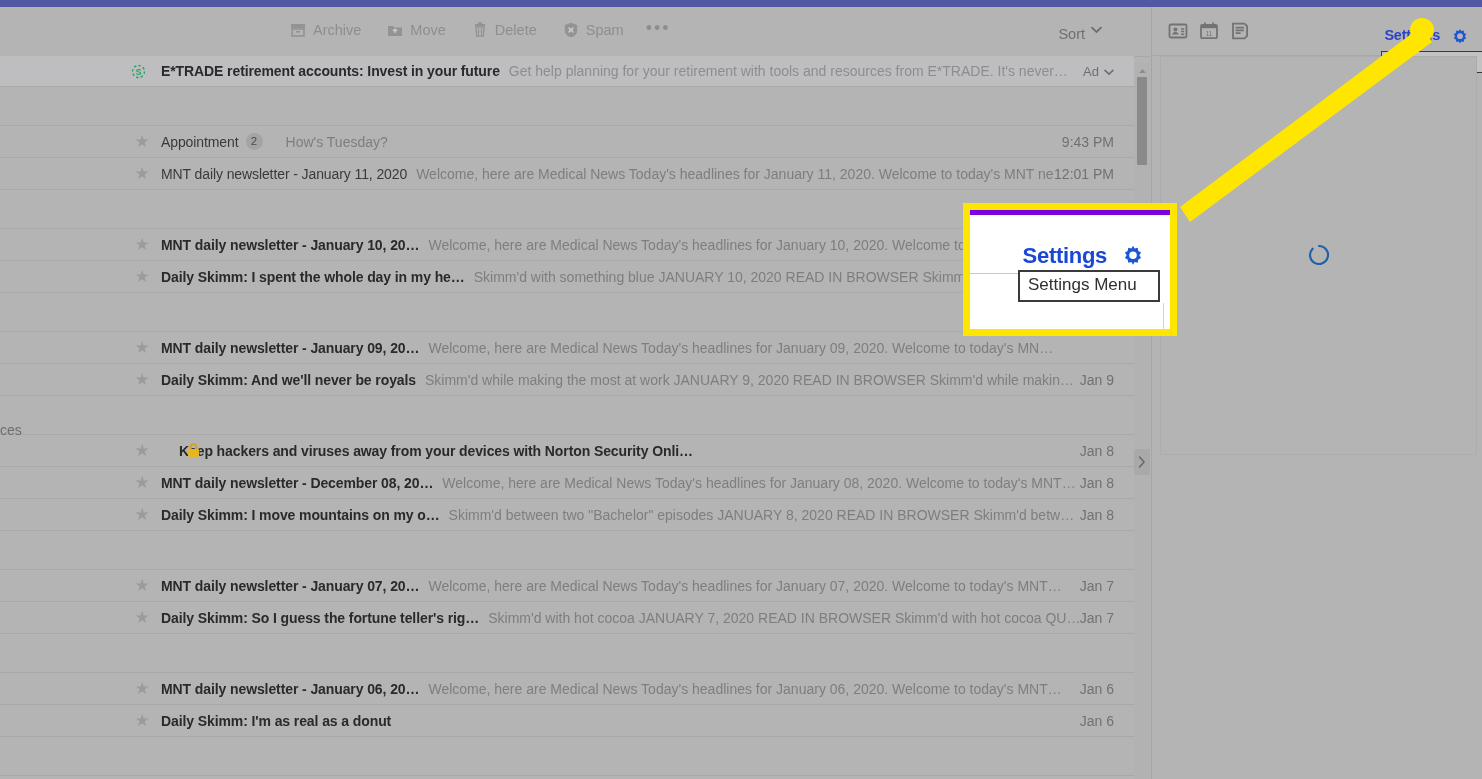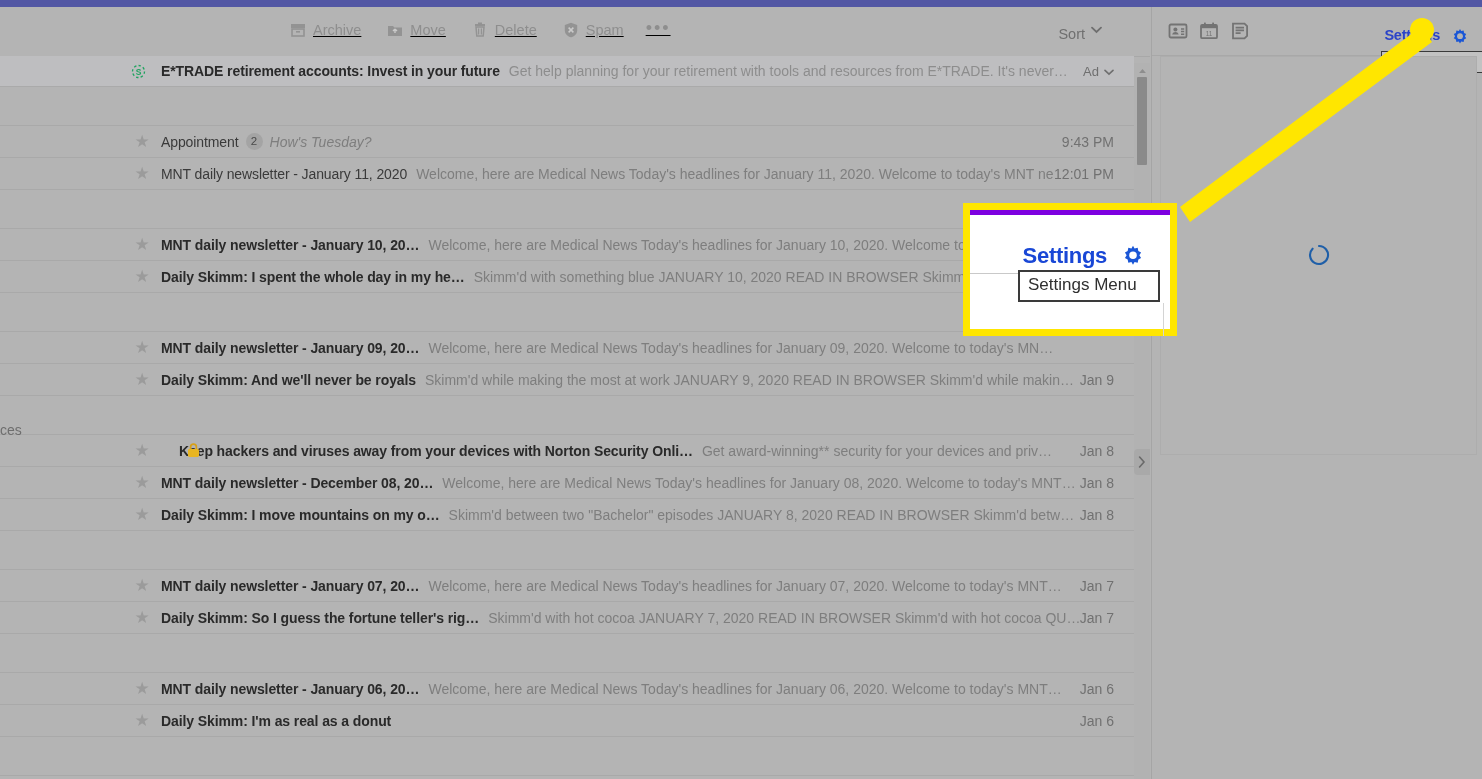--- a/index.html
+++ b/index.html
@@ -22,21 +22,21 @@
     position:absolute;left:0;top:7px;width:1150px;height:772px;
     background:#b4b4b4;
   }
   #mail-toolbar{
     position:absolute;left:0;top:0;width:1150px;height:49px;
     border-bottom:1px solid #a8a8a8;
     background:#b4b4b4;
   }
   .tb-actions{
     position:absolute;left:286px;top:12px;
-    display:flex;align-items:flex-start;gap:18px;text-decoration:underline;
+    display:flex;align-items:flex-start;gap:18px;
   }
   .tb-btn{
     display:flex;align-items:center;gap:7px;
     color:#8e8e8e;font-size:14.5px;line-height:1;
     padding:3px 4px;cursor:default;
   }
   .tb-ico{width:16px;height:16px;display:inline-block;position:relative;opacity:.85;}
   .tb-ico svg{display:block;}
   .tb-dots{color:#8e8e8e;font-size:18px;letter-spacing:2px;line-height:1;padding-bottom:4px;}
 
@@ -262,21 +262,21 @@
           <span><svg width="10" height="7" viewBox="0 0 10 7">
               <path d="M1 1.4L5 5.2 9 1.4" stroke="#6f6f6f" stroke-width="1.6" fill="none" stroke-linecap="round"></path>
             </svg></span>
         </span>
       </div>
       <div class="gap-row"></div>
       <div class="row read">
         <span class="star">★</span>
         <span class="subject">Appointment</span>
         <span class="badge">2</span>
-        <span class="preview" style="margin-left: 0px; font-style: italic;">How's Tuesday?</span>
+        <span class="preview" style="margin-left: 16px;">How's Tuesday?</span>
         <span class="date">9:43 PM</span>
       </div>
       <div class="row read">
         <span class="star">★</span>
         <span class="subject">MNT daily newsletter - January 11, 2020</span>
         <span class="preview">Welcome, here are Medical News Today's headlines for January 11, 2020. Welcome to today's MNT ne…</span>
         <span class="date">12:01 PM</span>
       </div>
       <div class="gap-row"></div>
       <div class="row">
@@ -305,21 +305,20 @@
         <span class="date">Jan 9</span>
       </div>
       <div class="gap-row"></div>
       <div class="row">
         <span class="star" style="margin-right: 29px;">★</span>
         <span class="lockico"><svg width="15" height="16" viewBox="0 0 15 16">
             <rect x="2" y="7" width="11" height="8" rx="1.4" fill="#e8b522"></rect>
             <path d="M4.6 7V5a2.9 2.9 0 0 1 5.8 0v2" fill="none" stroke="#d8a017" stroke-width="1.7"></path>
           </svg></span>
         <span class="subject">Keep hackers and viruses away from your devices with Norton Security Onli…</span>
-        <span class="preview">Get award-winning** security for your devices and priv…</span>
         <span class="date">Jan 8</span>
       </div>
       <div class="row">
         <span class="star">★</span>
         <span class="subject">MNT daily newsletter - December 08, 20…</span>
         <span class="preview">Welcome, here are Medical News Today's headlines for January 08, 2020. Welcome to today's MNT…</span>
         <span class="date">Jan 8</span>
       </div>
       <div class="row">
         <span class="star">★</span>

